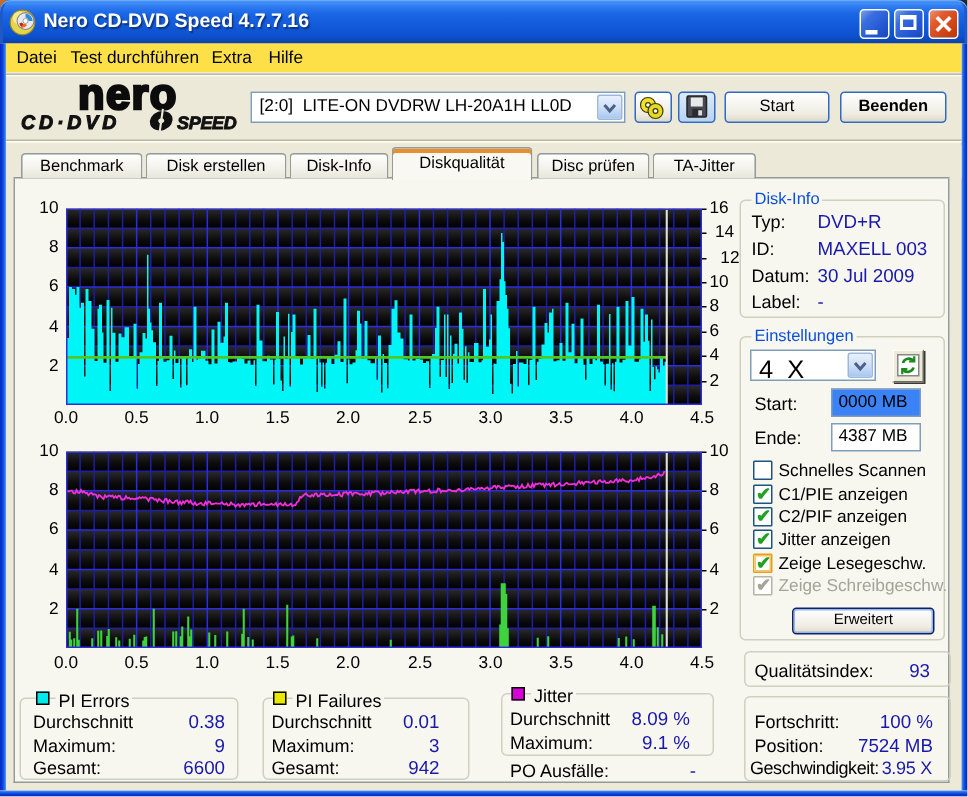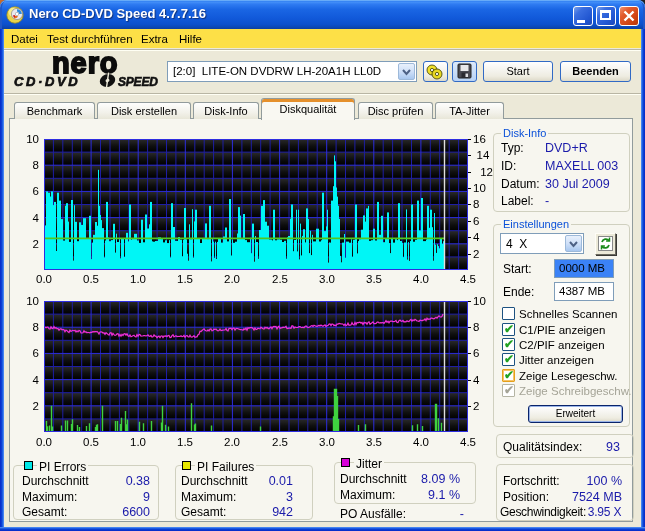--- a/index.html
+++ b/index.html
@@ -353,21 +353,21 @@
 <div class="axl" style="left:501px;top:177px">Datum:</div>
 <div class="axl blue" style="left:545px;top:177px">30 Jul 2009</div>
 <div class="axl" style="left:501px;top:194px">Label:</div>
 <div class="axl blue" style="left:545px;top:194px">-</div>
 
 <div class="gbox" style="left:493px;top:224px;width:137px;height:203px;text-align:right;">
  <div class="gtitle">Einstellungen</div>
   </div>
 
 <div class="abs" style="left:500px;top:233px;width:84px;height:21px;background:#fff;border:1px solid #7f9db9;">
- <div style="position:absolute;left:5px;top:3px;font-size:12px">4&nbsp; X</div>
+ <div style="position:absolute;left:5px;top:3px;font-size:17px">4&nbsp; X</div>
  <div style="position:absolute;right:1px;top:1px;width:17px;height:17px;border:1px solid #9db9d9;border-radius:2px;
   background:linear-gradient(180deg,#e8f0fc 0%,#cfe0f8 50%,#a8c7ef 100%)">
   <svg width="15" height="15">
         <path d="M4 6l3.5 4L11 6" fill="none" stroke="#4d6185" stroke-width="2"></path>
       </svg>
  </div>
 </div>
 
 <div class="abs" style="left:595px;top:233px;width:21px;height:22px;background:#ece9d8;
  border:1px solid;border-color:#fffdf6 #6c6a60 #6c6a60 #fffdf6;box-shadow:1px 1px 0 #3a3935;">

